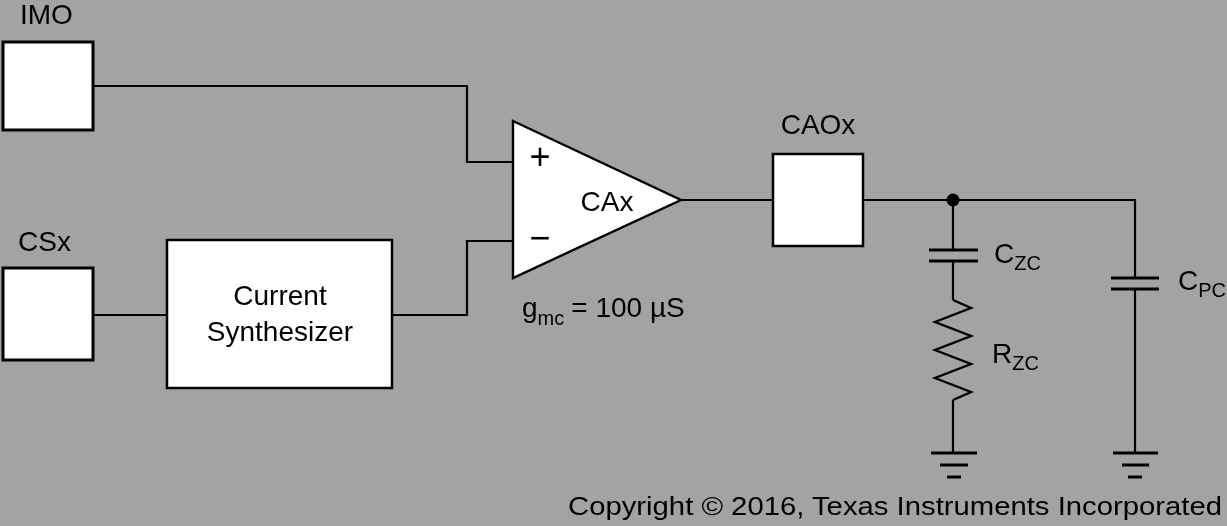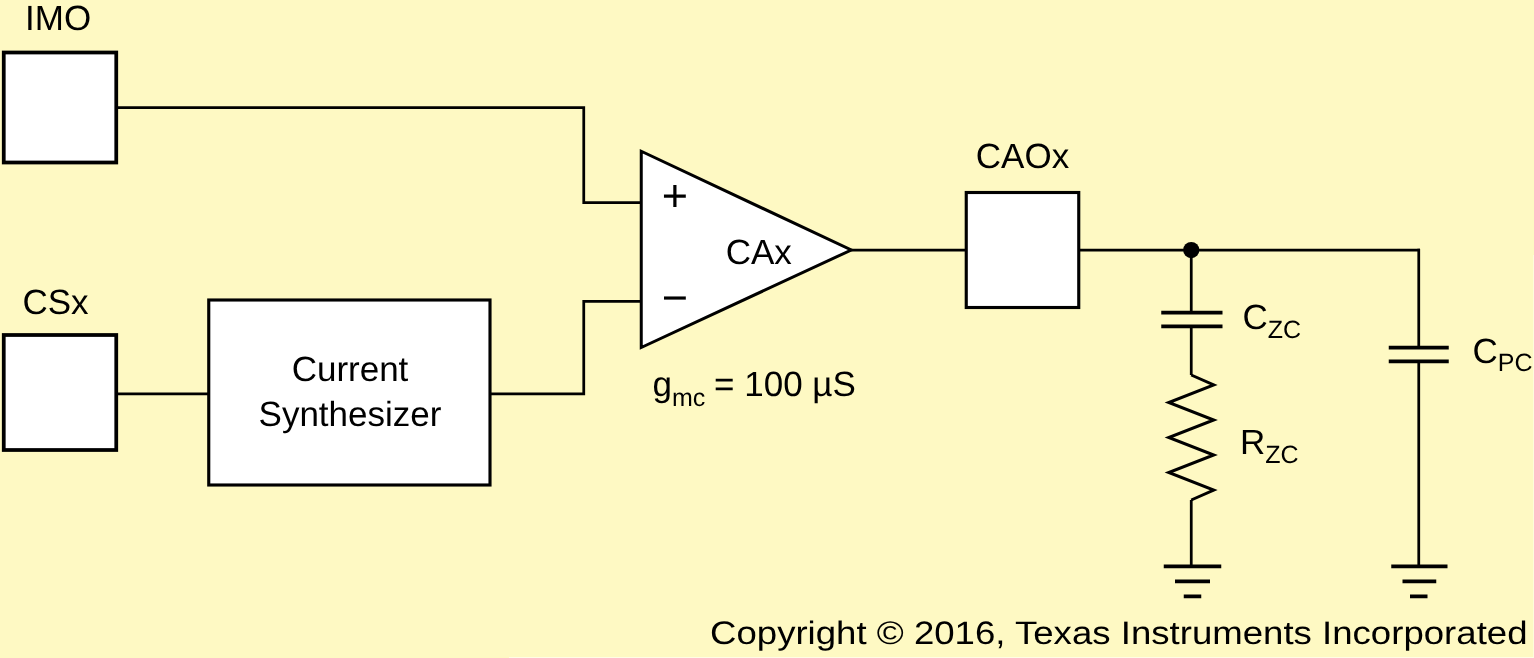--- a/index.html
+++ b/index.html
@@ -4,21 +4,21 @@
 <style>
   html, body {
     margin: 0;
     padding: 0;
     background: #ffffff;
   }
   .stage {
     position: relative;
     width: 1227px;
     height: 526px;
-    background: #fef9c3;
+    background: #a3a3a3;
     overflow: hidden;
   }
   svg {
     display: block;
     font-family: "Liberation Sans", "DejaVu Sans", sans-serif;
   }
   .wire {
     stroke: #000000;
     stroke-width: 2.2;
     fill: none;

